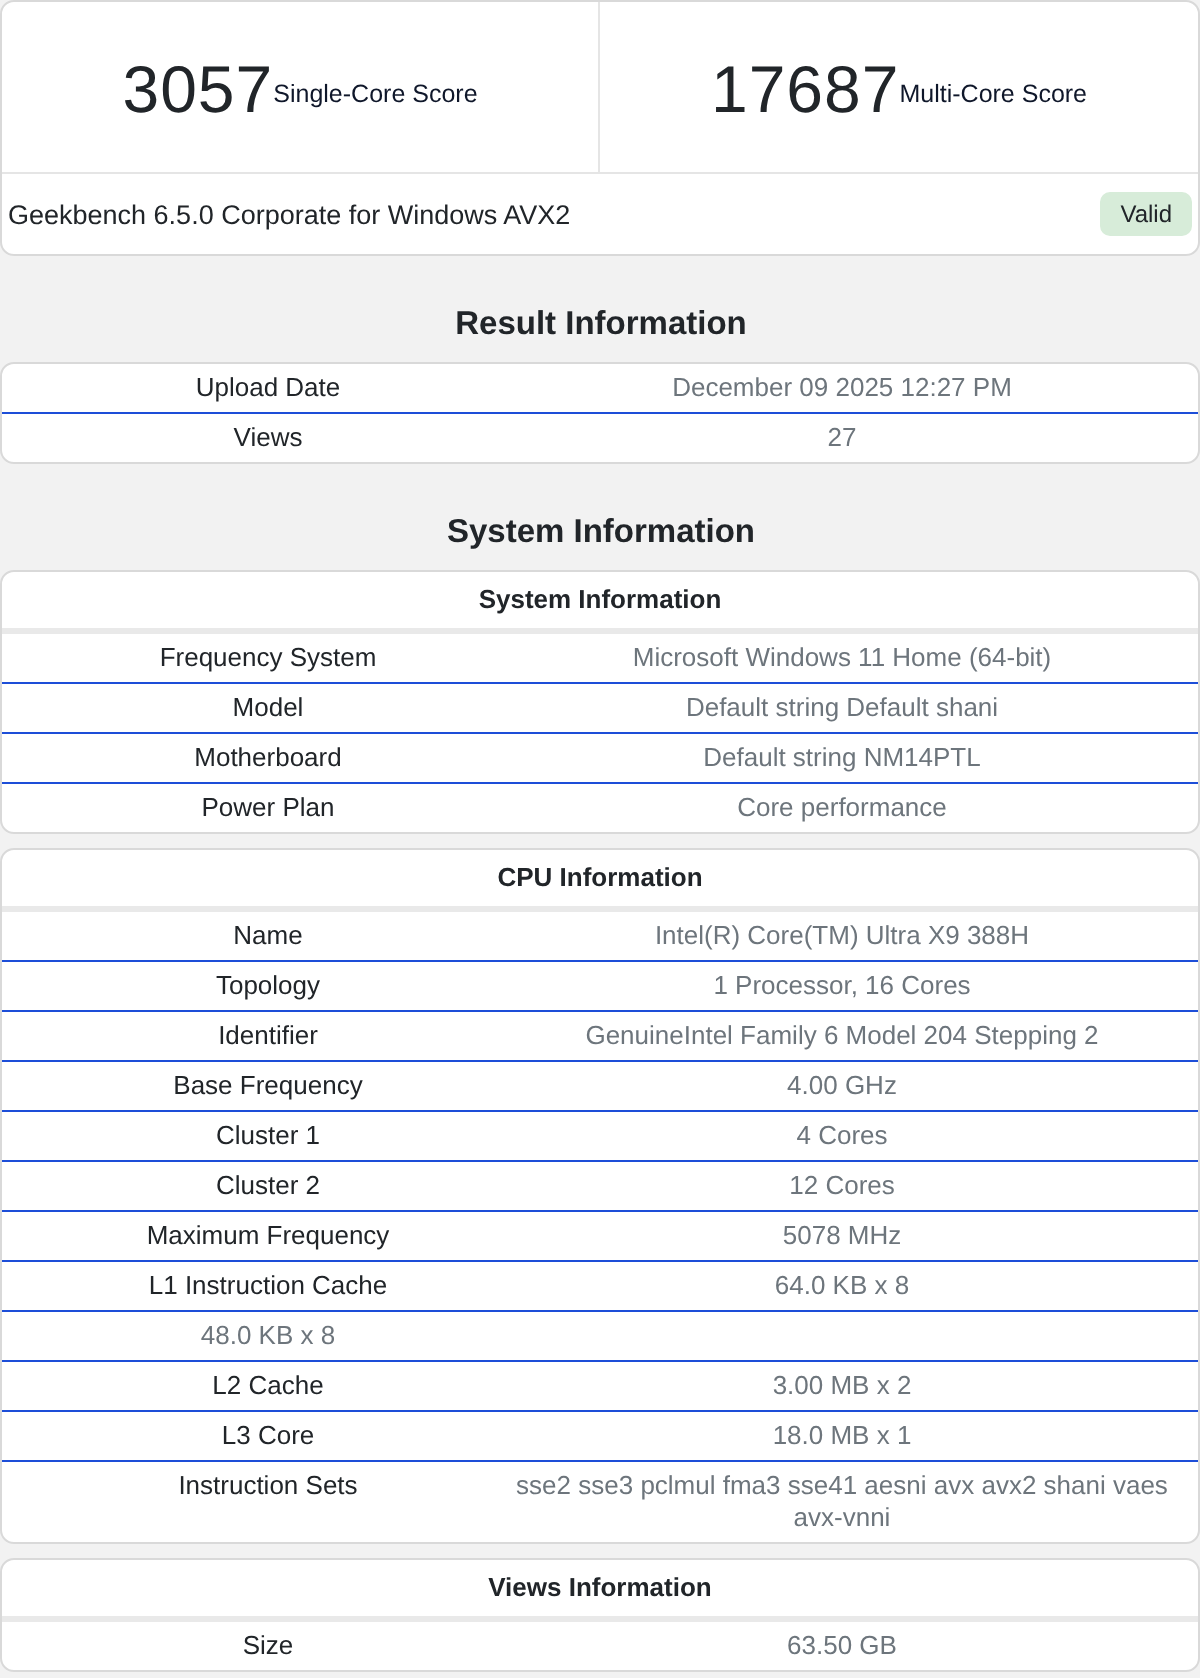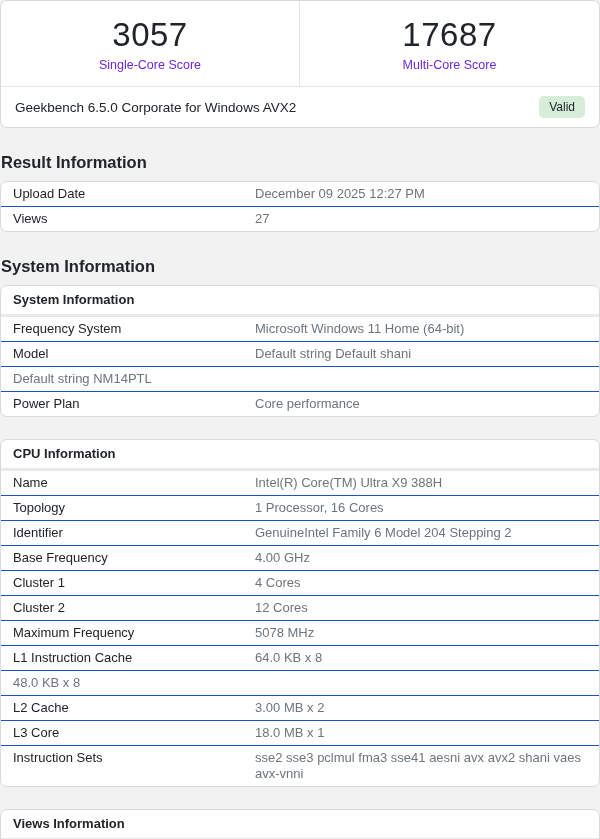--- a/index.html
+++ b/index.html
@@ -21,68 +21,69 @@
     border-radius: 7px;
     overflow: hidden;
     width: 100%;
   }
 
   
   .scores { display: flex; height: 85px; }
   .score-box {
     flex: 1 1 50%;
     display: flex;
-    flex-direction: column;
+    flex-direction: row;
     align-items: center;
     justify-content: center;
     padding-top: 2px;
   }
   .score-box.left { border-right: 1px solid #e5e5e5; }
   .score-value {
     font-size: 33px;
     line-height: 36px;
     font-weight: 400;
     color: #212529;
     letter-spacing: 0.5px;
   }
   .score-label {
     margin-top: 5px;
     font-size: 12.5px;
-    color: #6d28d9;
+    color: #0f172a;
   }
   .version-bar {
     display: flex;
     align-items: center;
     justify-content: space-between;
     height: 41px;
-    padding: 0 14px;
+    padding: 0 3px;
     border-top: 1px solid #e5e5e5;
     font-size: 13.5px;
     color: #212529;
   }
   .badge {
     background: var(--badge-bg, #d7ecd9);
     color: var(--badge-text, #212529);
     font-size: 12px;
     line-height: 14px;
     padding: 4px 10px;
     border-radius: 5px;
   }
 
   
   .section-title {
     font-size: 16.5px;
     font-weight: 700;
     line-height: 20px;
     margin: 24px 0 9px 1px;
     color: #212529;
+    text-align: center;
   }
 
   
-  .table-card { margin-bottom: 22px; }
+  .table-card { margin-bottom: 7px; text-align: center; }
   .thead {
     padding: 6px 12px;
     font-size: 13px;
     line-height: 16px;
     font-weight: 700;
     color: #212529;
     border-bottom: 3px solid #e9e9e9;
   }
   .trow {
     display: grid;
@@ -136,20 +137,21 @@
   <div class="tbody">
       <div class="trow">
         <div class="tlabel">Frequency System</div>
         <div class="tvalue">Microsoft Windows 11 Home (64-bit)</div>
       </div>
       <div class="trow">
         <div class="tlabel">Model</div>
         <div class="tvalue">Default string Default shani</div>
       </div>
       <div class="trow">
+        <div class="tlabel">Motherboard</div>
         <div class="tvalue">Default string NM14PTL</div>
       </div>
       <div class="trow">
         <div class="tlabel">Power Plan</div>
         <div class="tvalue">Core performance</div>
       </div>
     </div>
 </div>
 
 <div class="card table-card">

